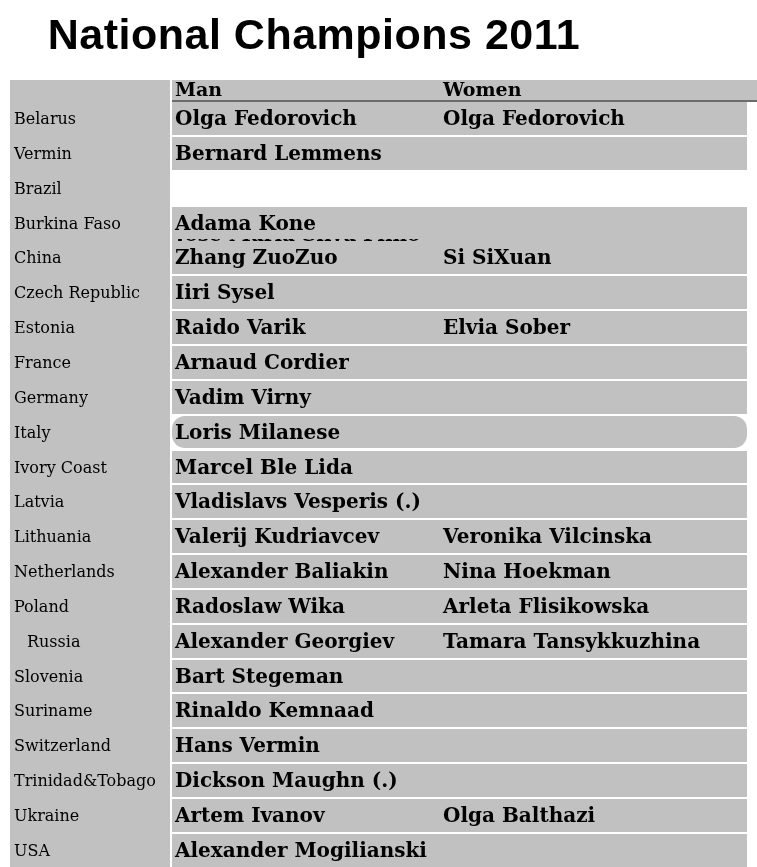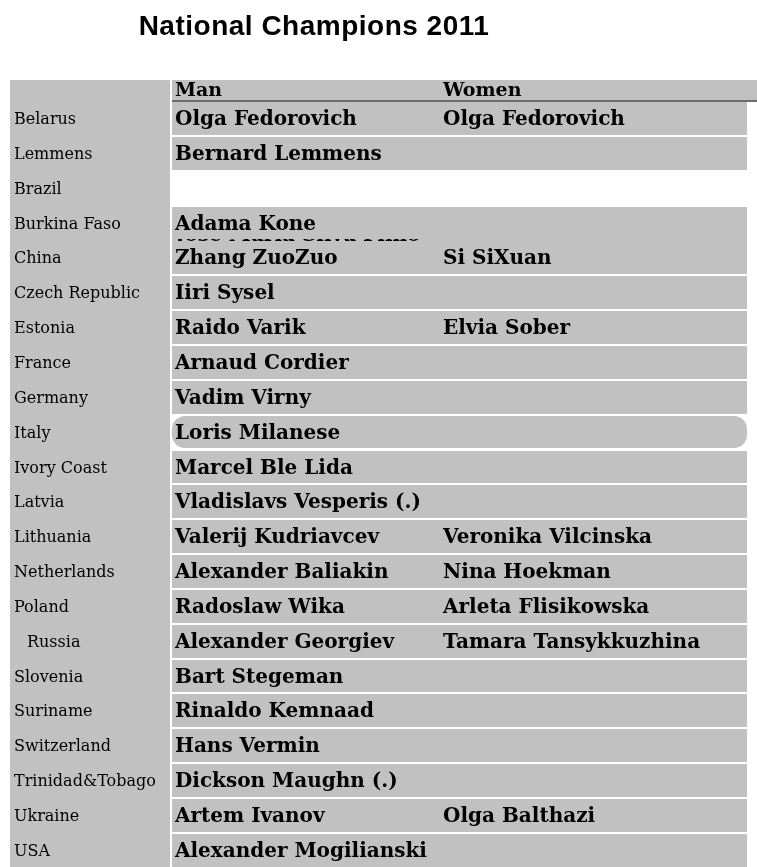--- a/index.html
+++ b/index.html
@@ -3,21 +3,21 @@
 <meta charset="utf-8">
 <style>
   html,body { margin:0; padding:0; }
   body {
     width:757px; height:867px; position:relative; overflow:hidden;
     background:#ffffff; font-family:"DejaVu Serif", serif; color:#000;
   }
   .title {
     position:absolute; top:10px; left:0; width:628px; margin:0;
     text-align:center; font-family:"Liberation Sans", sans-serif;
-    font-weight:bold; font-size:28px; letter-spacing:0.5px;
+    font-weight:bold; font-size:43px; letter-spacing:0.5px;
   }
   .table-wrap { position:absolute; left:10px; top:80px; width:747px; height:787px; }
   .country-col {
     position:absolute; left:0; top:0; width:160px; height:787px;
     background:var(--cell-bg,#c1c1c1);
   }
   .country-label {
     position:absolute; left:0; width:156px; padding-left:4px;
     height:33px; line-height:33px; font-size:16px; white-space:nowrap; overflow:hidden;
   }
@@ -40,21 +40,21 @@
   .women-name { position:absolute; left:271px; }
 </style>
 </head>
 <body style="background: rgb(255, 255, 255); color: rgb(0, 0, 0);">
 
 <h1 class="title">National Champions 2011</h1>
 
 <div class="table-wrap">
   <div class="country-col">
       <div class="country-label" style="top: 22px;">Belarus</div>
-      <div class="country-label" style="top: 56.85px;">Lemmens</div>
+      <div class="country-label" style="top: 56.85px;">Vermin</div>
       <div class="country-label" style="top: 91.7px;">Brazil</div>
       <div class="country-label" style="top: 126.55px;">Burkina Faso</div>
       <div class="country-label" style="top: 161.4px;">China</div>
       <div class="country-label" style="top: 196.25px;">Czech Republic</div>
       <div class="country-label" style="top: 231.1px;">Estonia</div>
       <div class="country-label" style="top: 265.95px;">France</div>
       <div class="country-label" style="top: 300.8px;">Germany</div>
       <div class="country-label" style="top: 335.65px;">Italy</div>
       <div class="country-label" style="top: 370.5px;">Ivory Coast</div>
       <div class="country-label" style="top: 405.35px;">Latvia</div>

